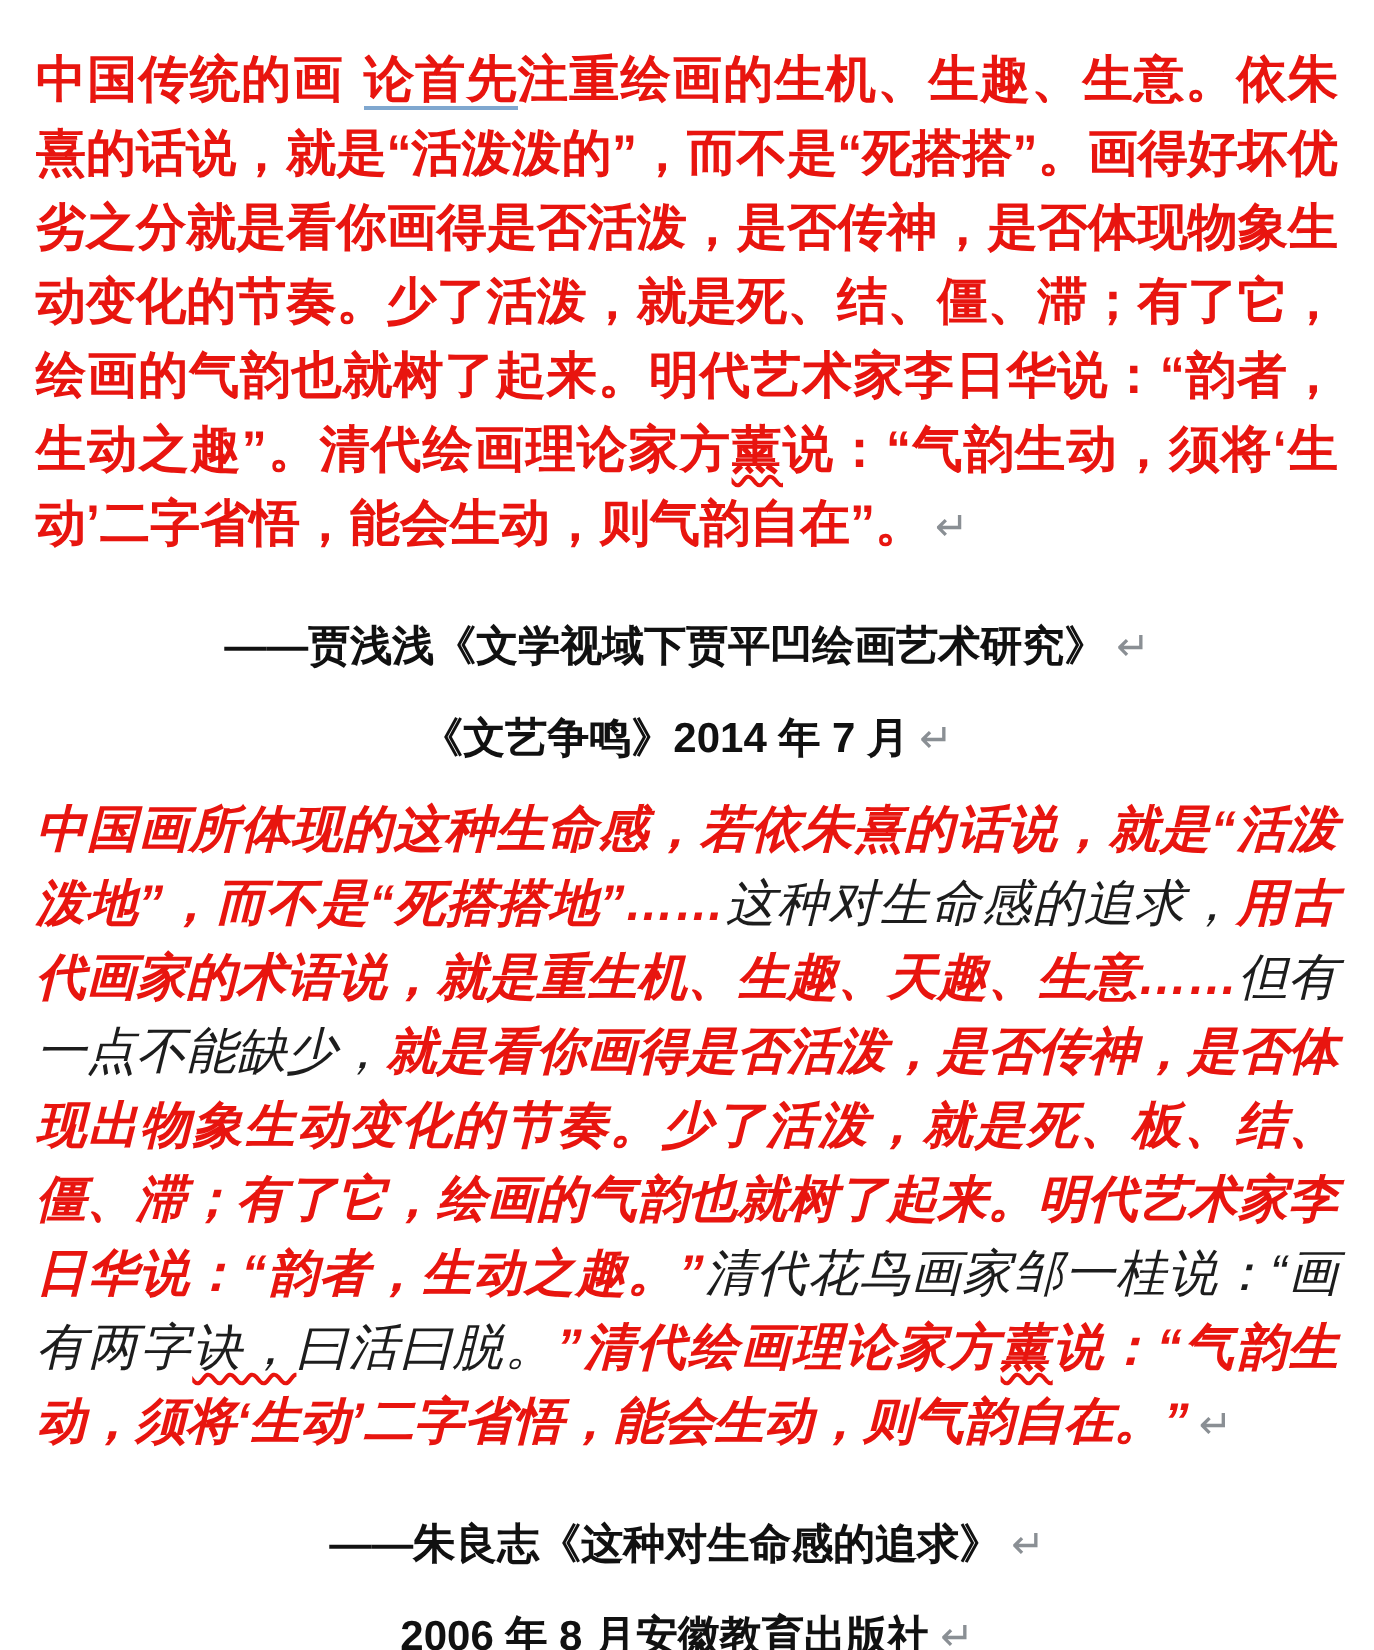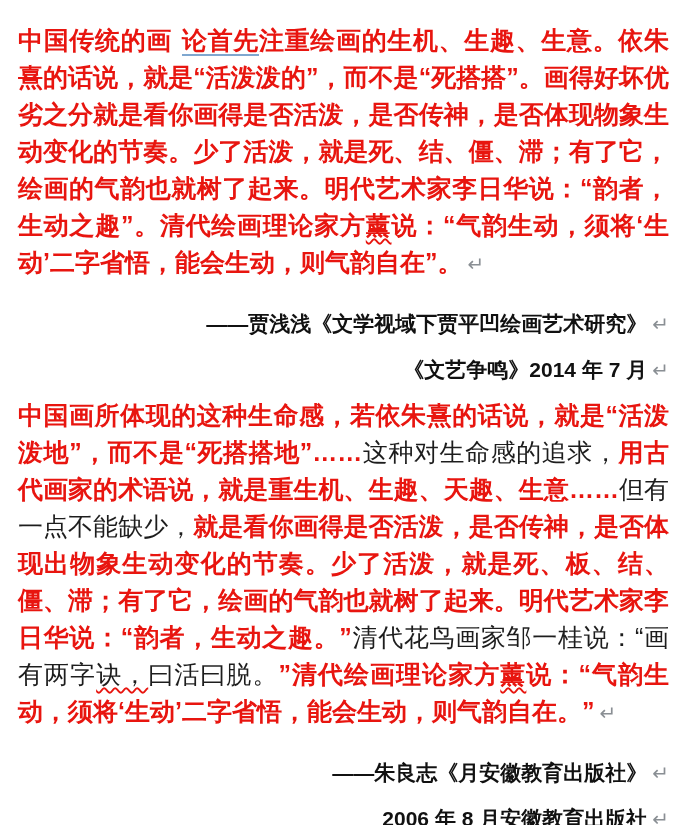--- a/index.html
+++ b/index.html
@@ -15,27 +15,27 @@
   .block { margin: 0; }
   .quote {
     font-size: 25px;
     line-height: 37px;
     text-align: justify;
     letter-spacing: 0;
   }
   .source {
     font-size: 21px;
     line-height: 37px;
-    text-align: right;
+    text-align: center;
     white-space: nowrap;
   }
   
   .quote + .source { margin-top: 22px; }
   .source + .source { margin-top: 8px; }
-  .source + .quote { margin-top: 8px; }
+  .source + .quote { margin-top: 8px; font-style: italic; }
 
   .seg-red       { color: var(--quote_red); font-weight: 700; }
   .seg-black     { color: var(--body_black); font-weight: 400; }
   .seg-black-bold{ color: var(--source_black); font-weight: 700; }
   .seg-mark {
     color: var(--mark_gray);
     font-weight: 400;
     font-size: 20px;
     padding-left: 5px;
   }
@@ -56,15 +56,15 @@
   }
 </style>
 </head>
 <body>
 
 <div id="doc-root">
     <p class="block quote"><span class="seg-red">中国传统的画</span><span class="seg-red u-grammar">论首先</span><span class="seg-red">注重绘画的生机、生趣、生意。依朱熹的话说，就是“活泼泼的”，而不是“死搭搭”。画得好坏优劣之分就是看你画得是否活泼，是否传神，是否体现物象生动变化的节奏。少了活泼，就是死、结、僵、滞；有了它，绘画的气韵也就树了起来。明代艺术家李日华说：“韵者，生动之趣”。清代绘画理论家方</span><span class="seg-red u-spell">薰</span><span class="seg-red">说：“气韵生动，须将‘生动’二字省悟，能会生动，则气韵自在”。</span><span class="seg-mark">↵</span></p>
     <p class="block source"><span class="seg-black-bold">——贾浅浅《文学视域下贾平凹绘画艺术研究》</span><span class="seg-mark">↵</span></p>
     <p class="block source"><span class="seg-black-bold">《文艺争鸣》2014 年 7 月</span><span class="seg-mark">↵</span></p>
     <p class="block quote"><span class="seg-red">中国画所体现的这种生命感，若依朱熹的话说，就是“活泼泼地”，而不是“死搭搭地”……</span><span class="seg-black">这种对生命感的追求，</span><span class="seg-red">用古代画家的术语说，就是重生机、生趣、天趣、生意……</span><span class="seg-black">但有一点不能缺少，</span><span class="seg-red">就是看你画得是否活泼，是否传神，是否体现出物象生动变化的节奏。少了活泼，就是死、板、结、僵、滞；有了它，绘画的气韵也就树了起来。明代艺术家李日华说：“韵者，生动之趣。”</span><span class="seg-black">清代花鸟画家邹一桂说：“画有两字</span><span class="seg-black u-spell">诀，</span><span class="seg-black">曰活曰脱。</span><span class="seg-red">”清代绘画理论家方</span><span class="seg-red u-spell">薰</span><span class="seg-red">说：“气韵生动，须将‘生动’二字省悟，能会生动，则气韵自在。”</span><span class="seg-mark">↵</span></p>
-    <p class="block source"><span class="seg-black-bold">——朱良志《月安徽教育出版社》</span><span class="seg-mark">↵</span></p>
+    <p class="block source"><span class="seg-black-bold">——朱良志《这种对生命感的追求》</span><span class="seg-mark">↵</span></p>
     <p class="block source"><span class="seg-black-bold">2006 年 8 月安徽教育出版社</span><span class="seg-mark">↵</span></p>
   </div>
 
 </body></html>

